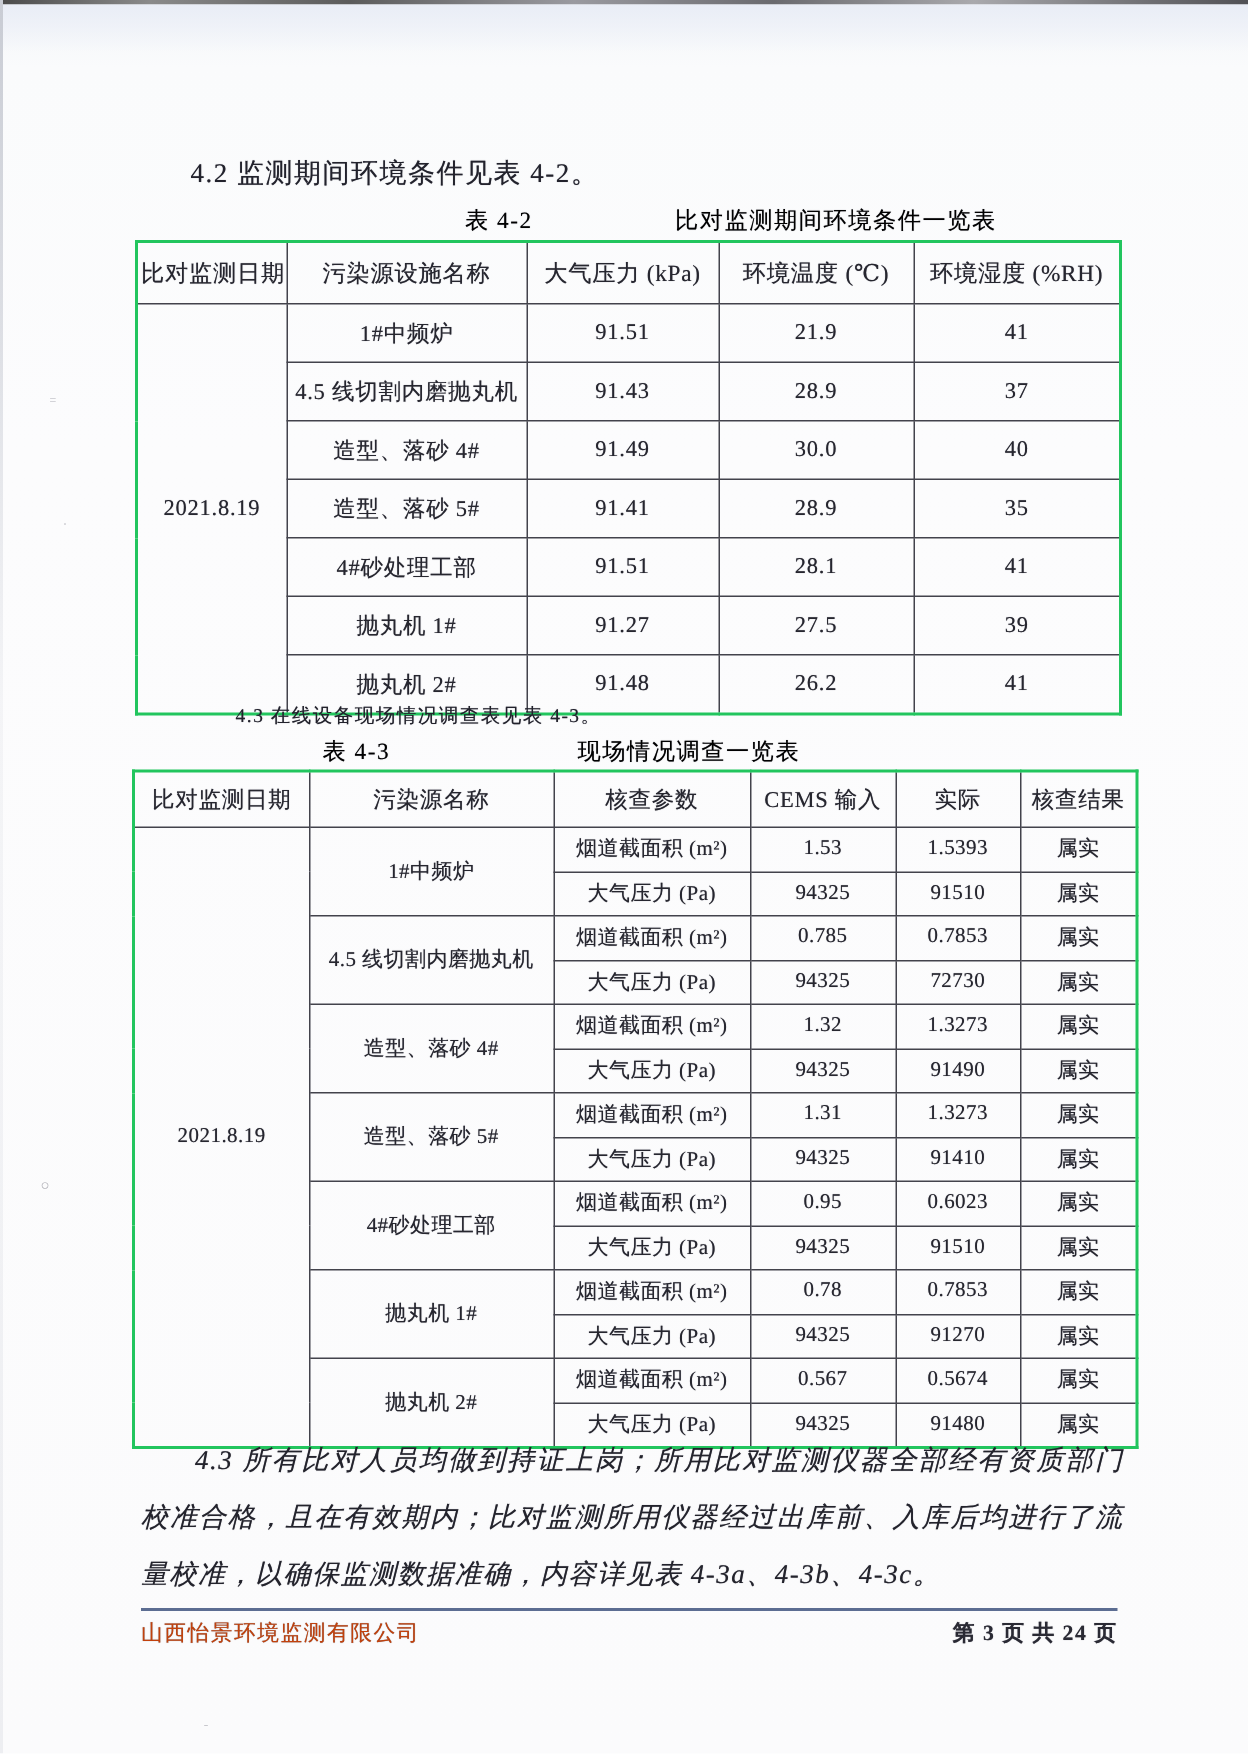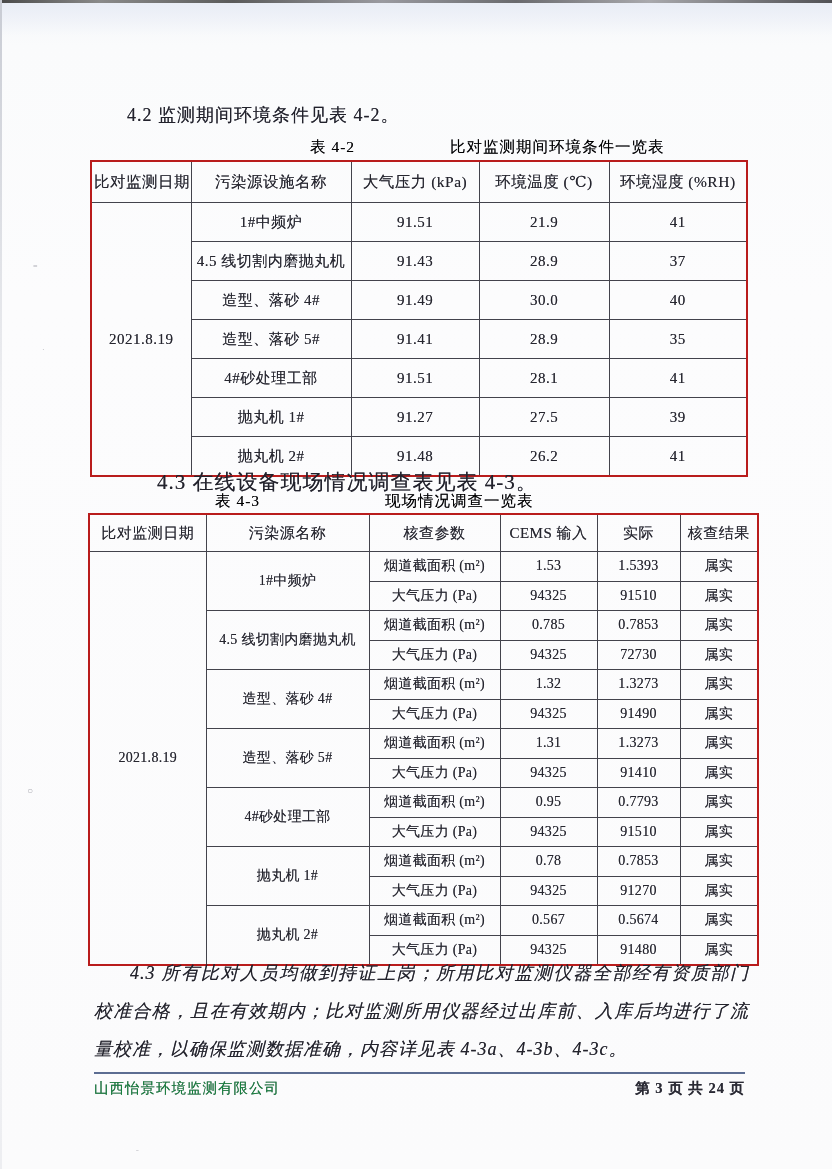--- a/index.html
+++ b/index.html
@@ -18,37 +18,37 @@
     top:3px;left:0;width:832px;height:32px;
     background:linear-gradient(180deg,#e9edf6,rgba(246,248,252,0));
   }
   .scan-left-edge{
     top:0;left:0;width:2px;height:1169px;
     background:linear-gradient(180deg,#c9ccd4,rgba(220,222,228,.25) 40%,rgba(220,222,228,.45));
   }
   .heading{font-size:18px;letter-spacing:1px;color:#22222c;white-space:nowrap;}
   .tbl-caption{font-size:15.5px;letter-spacing:1px;color:#000000;white-space:nowrap;}
   table{border-collapse:collapse;table-layout:fixed;background:transparent;}
-  table.doc{border:2px solid #b91c1c;}
+  table.doc{border:2px solid #22c55e;}
   .doc th,.doc td{
     border:1.5px solid #43434c;text-align:center;vertical-align:middle;
     font-weight:400;color:#26262f;padding:0 2px;overflow:hidden;white-space:nowrap;
   }
   .t42{width:656px;}
   .t42 th{height:40px;font-size:15.5px;letter-spacing:0.5px;}
   .t42 td{height:38px;font-size:15px;letter-spacing:0.5px;}
   .t43{width:669px;}
   .t43 th{height:36px;font-size:15px;letter-spacing:0.5px;}
   .t43 td{height:28.5px;font-size:14px;letter-spacing:0.3px;}
   .para{
     width:655px;font-size:18px;line-height:38px;letter-spacing:1px;
     text-indent:2em;text-align:justify;color:#23232c;font-style:italic;
   }
   .footer-rule{width:651px;border-top:2px solid #5c6d92;height:0;}
-  .footer-text{font-size:14.5px;letter-spacing:1px;color:#15803d;white-space:nowrap;}
+  .footer-text{font-size:14.5px;letter-spacing:1px;color:#c2410c;white-space:nowrap;}
   .page-num{font-weight:600;color:#2a2a34;}
   .speck{color:#9b9ba4;font-size:8px;opacity:.8;line-height:1;}
   .soft{text-shadow:0 0 .5px rgba(45,45,58,.65);}
 </style>
 </head>
 <body>
 
 <div class="abs scan-top-edge"></div>
 <div class="abs scan-tint"></div>
 <div class="abs scan-left-edge"></div>
@@ -120,21 +120,21 @@
     </tr>
     <tr>
       <td>抛丸机 2#</td>
       <td>91.48</td>
       <td>26.2</td>
       <td>41</td>
     </tr>
   </tbody>
 </table>
 
-<div class="abs heading soft" style="left:157px;top:468px;font-size:21px;">4.3 在线设备现场情况调查表见表 4-3。</div>
+<div class="abs heading soft" style="left:157px;top:468px;font-size:13px;">4.3 在线设备现场情况调查表见表 4-3。</div>
 
 <div class="abs tbl-caption soft" style="left:215px;top:491px;text-align:center;">表 4-3</div>
 <div class="abs tbl-caption soft" style="left:385px;top:491px;">现场情况调查一览表</div>
 
 <table class="abs doc t43 soft" style="left:88px;top:513px;">
   <colgroup>
     <col style="width:117px">
       <col style="width:163px">
       <col style="width:131px">
       <col style="width:97px">
@@ -202,21 +202,21 @@
     <tr>
       <td>大气压力 (Pa)</td>
       <td>94325</td>
       <td>91410</td>
       <td>属实</td>
     </tr>
     <tr>
       <td rowspan="2">4#砂处理工部</td>
       <td>烟道截面积 (m²)</td>
       <td>0.95</td>
-      <td>0.7793</td>
+      <td>0.6023</td>
       <td>属实</td>
     </tr>
     <tr>
       <td>大气压力 (Pa)</td>
       <td>94325</td>
       <td>91510</td>
       <td>属实</td>
     </tr>
     <tr>
       <td rowspan="2">抛丸机 1#</td>

